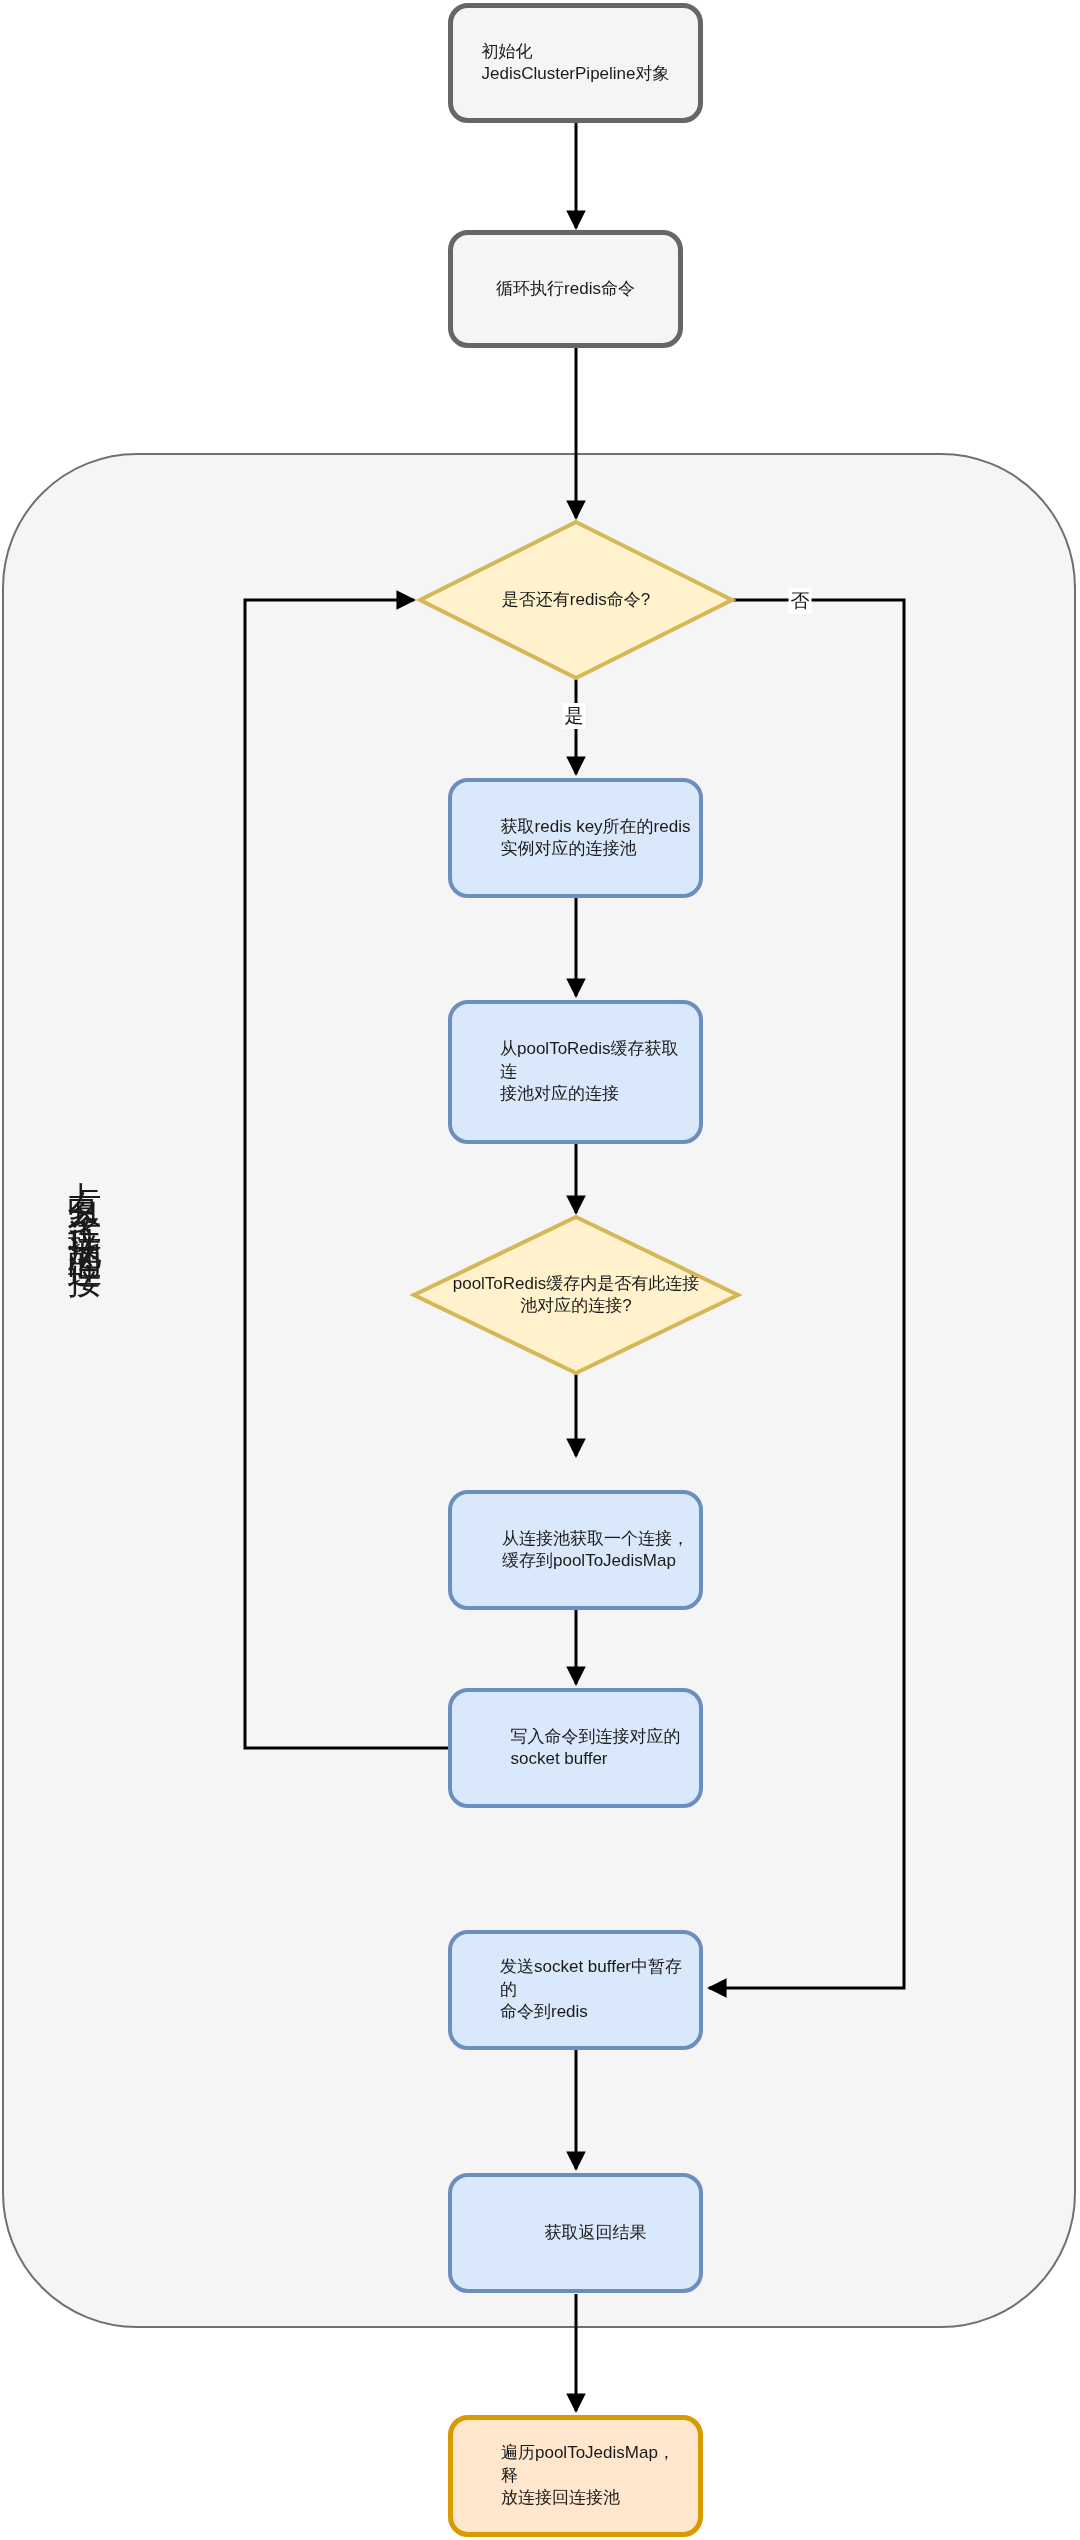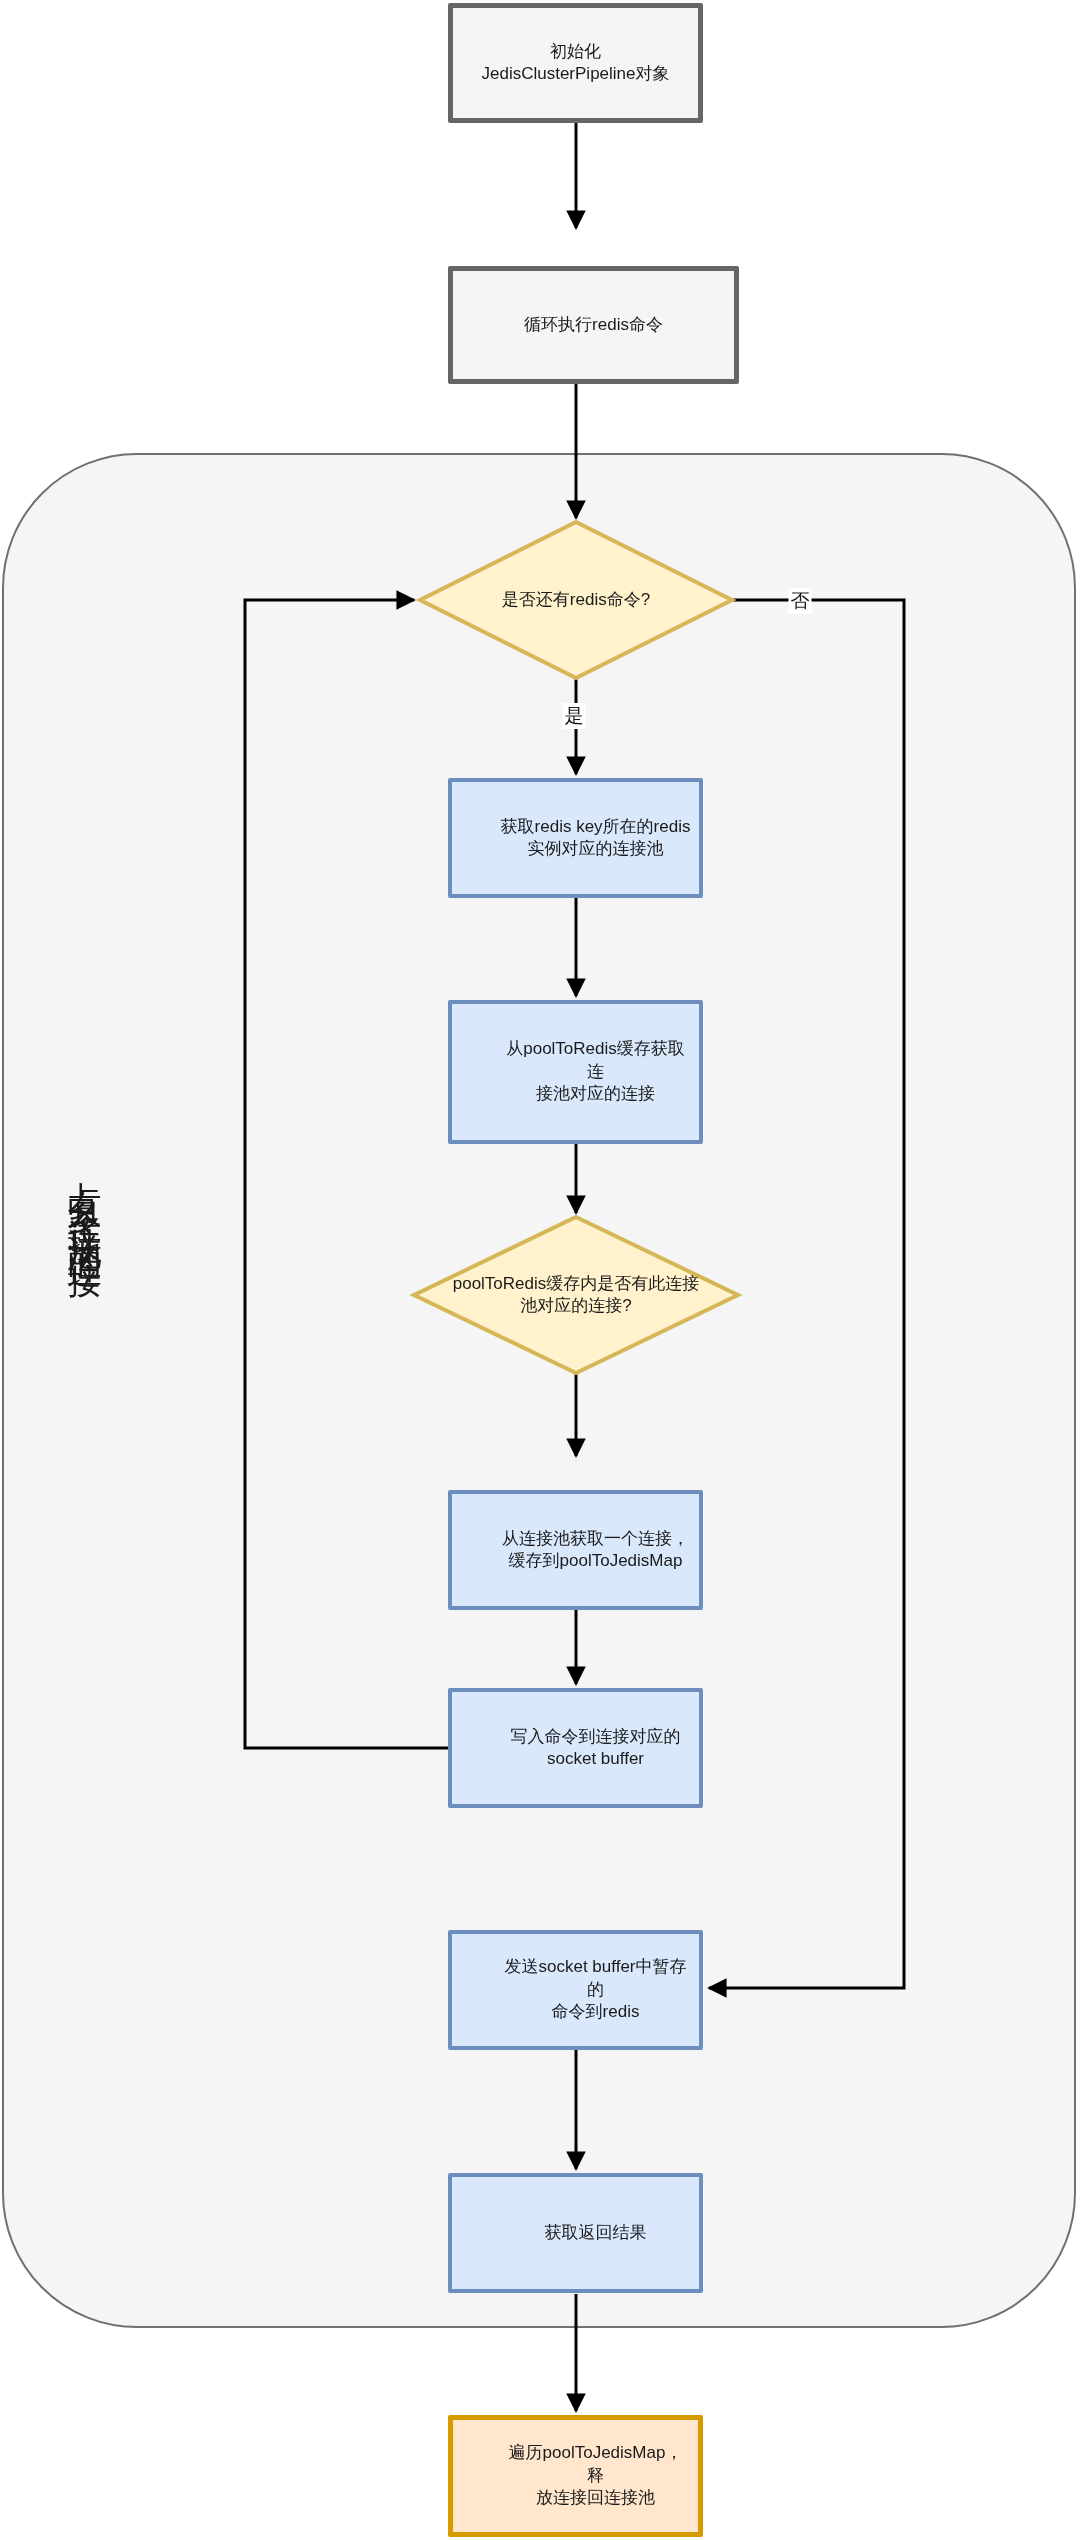--- a/index.html
+++ b/index.html
@@ -16,28 +16,28 @@
     position:absolute;left:68px;top:1155px;z-index:2;
     writing-mode:vertical-rl;text-orientation:upright;
     font-size:34px;letter-spacing:9px;line-height:1;color:#1a1a1a;
   }
   
   #edges{position:absolute;left:0;top:0;z-index:1;}
   
   .node{
     position:absolute;box-sizing:border-box;z-index:2;
     display:flex;align-items:center;justify-content:center;
-    text-align:center;white-space:pre-line;
-    font-size:17px;line-height:1.32;padding:4px 8px;border-radius:2px;
+    text-align:left;white-space:pre-line;
+    font-size:17px;line-height:1.32;padding:4px 8px;border-radius:20px;
   }
   .n-gray{background:#f5f5f5;border:5px solid #666666;}
   .n-blue{background:#dae8fc;border:4px solid #6c8ebf;padding-left:48px;}
   .n-orange{background:#ffe6cc;border:5px solid #d79b00;}
   .n-init {left:448px;top:3px;   width:255px;height:120px;}
-  .n-loop {left:448px;top:230px; width:291px;height:118px;margin-top:36px;}
+  .n-loop {left:448px;top:230px; width:235px;height:118px;}
   .n-b1   {left:448px;top:778px; width:255px;height:120px;}
   .n-b2   {left:448px;top:1000px;width:255px;height:144px;}
   .n-b3   {left:448px;top:1460px;width:255px;height:120px;margin-top:30px;}
   .n-b4   {left:448px;top:1688px;width:255px;height:120px;}
   .n-b5   {left:448px;top:1930px;width:255px;height:120px;}
   .n-b6   {left:448px;top:2173px;width:255px;height:120px;}
   .n-fin  {left:448px;top:2415px;width:255px;height:122px;padding-left:48px;}
   
   .diamond-label{
     position:absolute;z-index:2;display:flex;align-items:center;justify-content:center;

